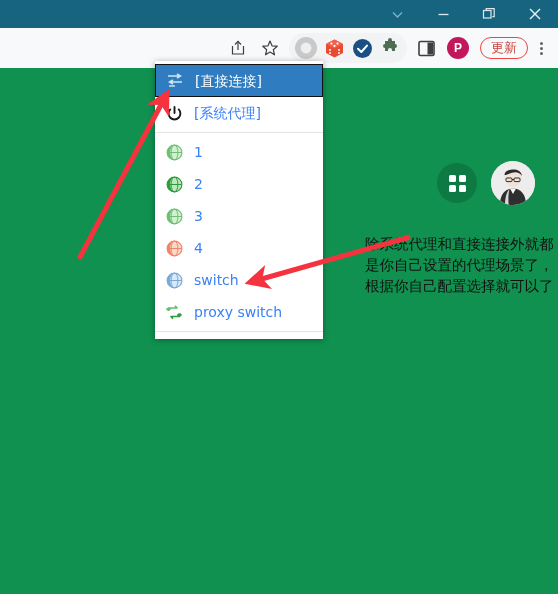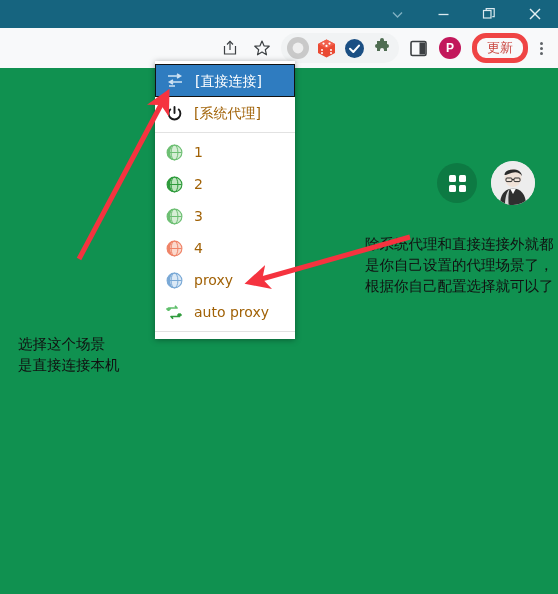--- a/index.html
+++ b/index.html
@@ -57,21 +57,21 @@
     border-radius: 16px;
     height: 30px;
     padding: 0 3px;
     margin: 0 3px;
   }
   .ext-icon {
     width: 28px; height: 28px;
     display: flex; align-items: center; justify-content: center;
   }
   .update-btn {
-    border: 5px solid #ef4444;
+    border: 1px solid #ef4444;
     color: #c9453e;
     border-radius: 14px;
     font-size: 13px;
     padding: 3px 10px 4px 10px;
     margin-left: 6px;
     line-height: 1;
     white-space: nowrap;
   }
   .kebab {
     width: 22px; height: 28px;
@@ -137,34 +137,34 @@
     position: absolute;
     left: 0; top: 0;
     width: 558px; height: 594px;
     pointer-events: none;
   }
 
   
   .menu {
     position: absolute;
     left: 155px; top: 61px;
-    width: 140px;
+    width: 168px;
     background: #ffffff;
     box-shadow: 0 1px 6px rgba(0,0,0,.35);
     padding: 3px 0 4px 0;
     box-sizing: border-box;
     font-family: "DejaVu Sans", "Liberation Sans", sans-serif;
   }
   .mi {
     display: flex;
     align-items: center;
     height: 32px;
     padding: 0 6px 0 8px;
     font-size: 14px;
-    color: #a16207;
+    color: #3b82f6;
     box-sizing: border-box;
   }
   .mi .ic {
     width: 22px; height: 22px;
     display: flex; align-items: center; justify-content: center;
     margin-right: 9px;
     flex: 0 0 22px;
   }
   .mi.selected {
     background: #2f7cc0;
@@ -293,22 +293,20 @@
       <path d="M13.5 14 C13 7 31 6 30.8 15 C29 11.5 25 10.6 21 11.8 C17.4 12.8 15 14.4 13.5 14 Z" fill="#2b2b2b"></path>
       <rect x="15" y="17" width="6" height="3.6" rx="1" fill="none" stroke="#2b2b2b" stroke-width="1"></rect>
       <rect x="23" y="17" width="6" height="3.6" rx="1" fill="none" stroke="#2b2b2b" stroke-width="1"></rect>
       <line x1="21" y1="18.6" x2="23" y2="18.6" stroke="#2b2b2b" stroke-width="1"></line>
       <path d="M9 44 C9 33 14.5 27.5 22 27.5 C29.5 27.5 35 33 35 44 Z" fill="#2f2f2f"></path>
       <path d="M19 27.5 L22 33 L25 27.5 Z" fill="#fbfbfb"></path>
       <path d="M18.6 28 C17 33 17.4 39 17.6 44 L14 44 C14 37 15.5 31 18.6 28 Z" fill="#d8d8d8"></path>
     </svg>
   </div>
 
-  <div class="note note-left">选择这个场景
-是直接连接本机</div>
   <div class="note note-right">除系统代理和直接连接外就都
 是你自己设置的代理场景了，
 根据你自己配置选择就可以了</div>
 
 </div>
 
 <div class="menu" id="menu">
     <div class="mi selected">
       <span class="ic">
         <svg width="18" height="16" viewBox="0 0 18 16">
@@ -380,30 +378,30 @@
     <div class="mi">
       <span class="ic">
         <svg class="globe" width="17" height="17" viewBox="0 0 17 17">
           <circle cx="8.5" cy="8.5" r="7.4" fill="#dbe9f6"></circle>
           <path d="M8.5 1.1 a7.4 7.4 0 0 0 0 14.8 a4.4 7.4 0 0 1 0 -14.8 Z" fill="#7aa9d6"></path>
           <ellipse cx="8.5" cy="8.5" rx="3.4" ry="7.4" fill="none" stroke="#7aa9d6" stroke-width="1"></ellipse>
           <line x1="1.3" y1="8.5" x2="15.7" y2="8.5" stroke="#7aa9d6" stroke-width="1"></line>
           <circle cx="8.5" cy="8.5" r="7.4" fill="none" stroke="#7aa9d6" stroke-width="1.1"></circle>
         </svg>
       </span>
-      <span class="mi-label">proxy</span>
+      <span class="mi-label">switch</span>
     </div>
     <div class="mi">
       <span class="ic">
         <svg width="18" height="17" viewBox="0 0 18 17">
           <path d="M3.5 6.5 V4 H12 L10 1.8 M3.5 6.5 L1.5 4.4 M3.5 6.5 L5.5 4.4" stroke="#5fbf6b" stroke-width="1.7" fill="none" stroke-linejoin="round"></path>
           <path d="M14.5 9.5 V12.5 H6 L8 14.8 M14.5 9.5 L12.5 11.6 M14.5 9.5 L16.5 11.6" stroke="#2f9b3c" stroke-width="1.7" fill="none" stroke-linejoin="round"></path>
         </svg>
       </span>
-      <span class="mi-label">auto proxy</span>
+      <span class="mi-label">proxy switch</span>
     </div>
     <div class="sep"></div>
   </div>
 
 <svg class="arrows">
   <defs>
     <marker id="ah" markerWidth="5" markerHeight="5" refX="2.2" refY="2.5" orient="auto">
       <path d="M0,0 L5,2.5 L0,5 L1.3,2.5 Z" fill="#f5333f"></path>
     </marker>
   </defs>

